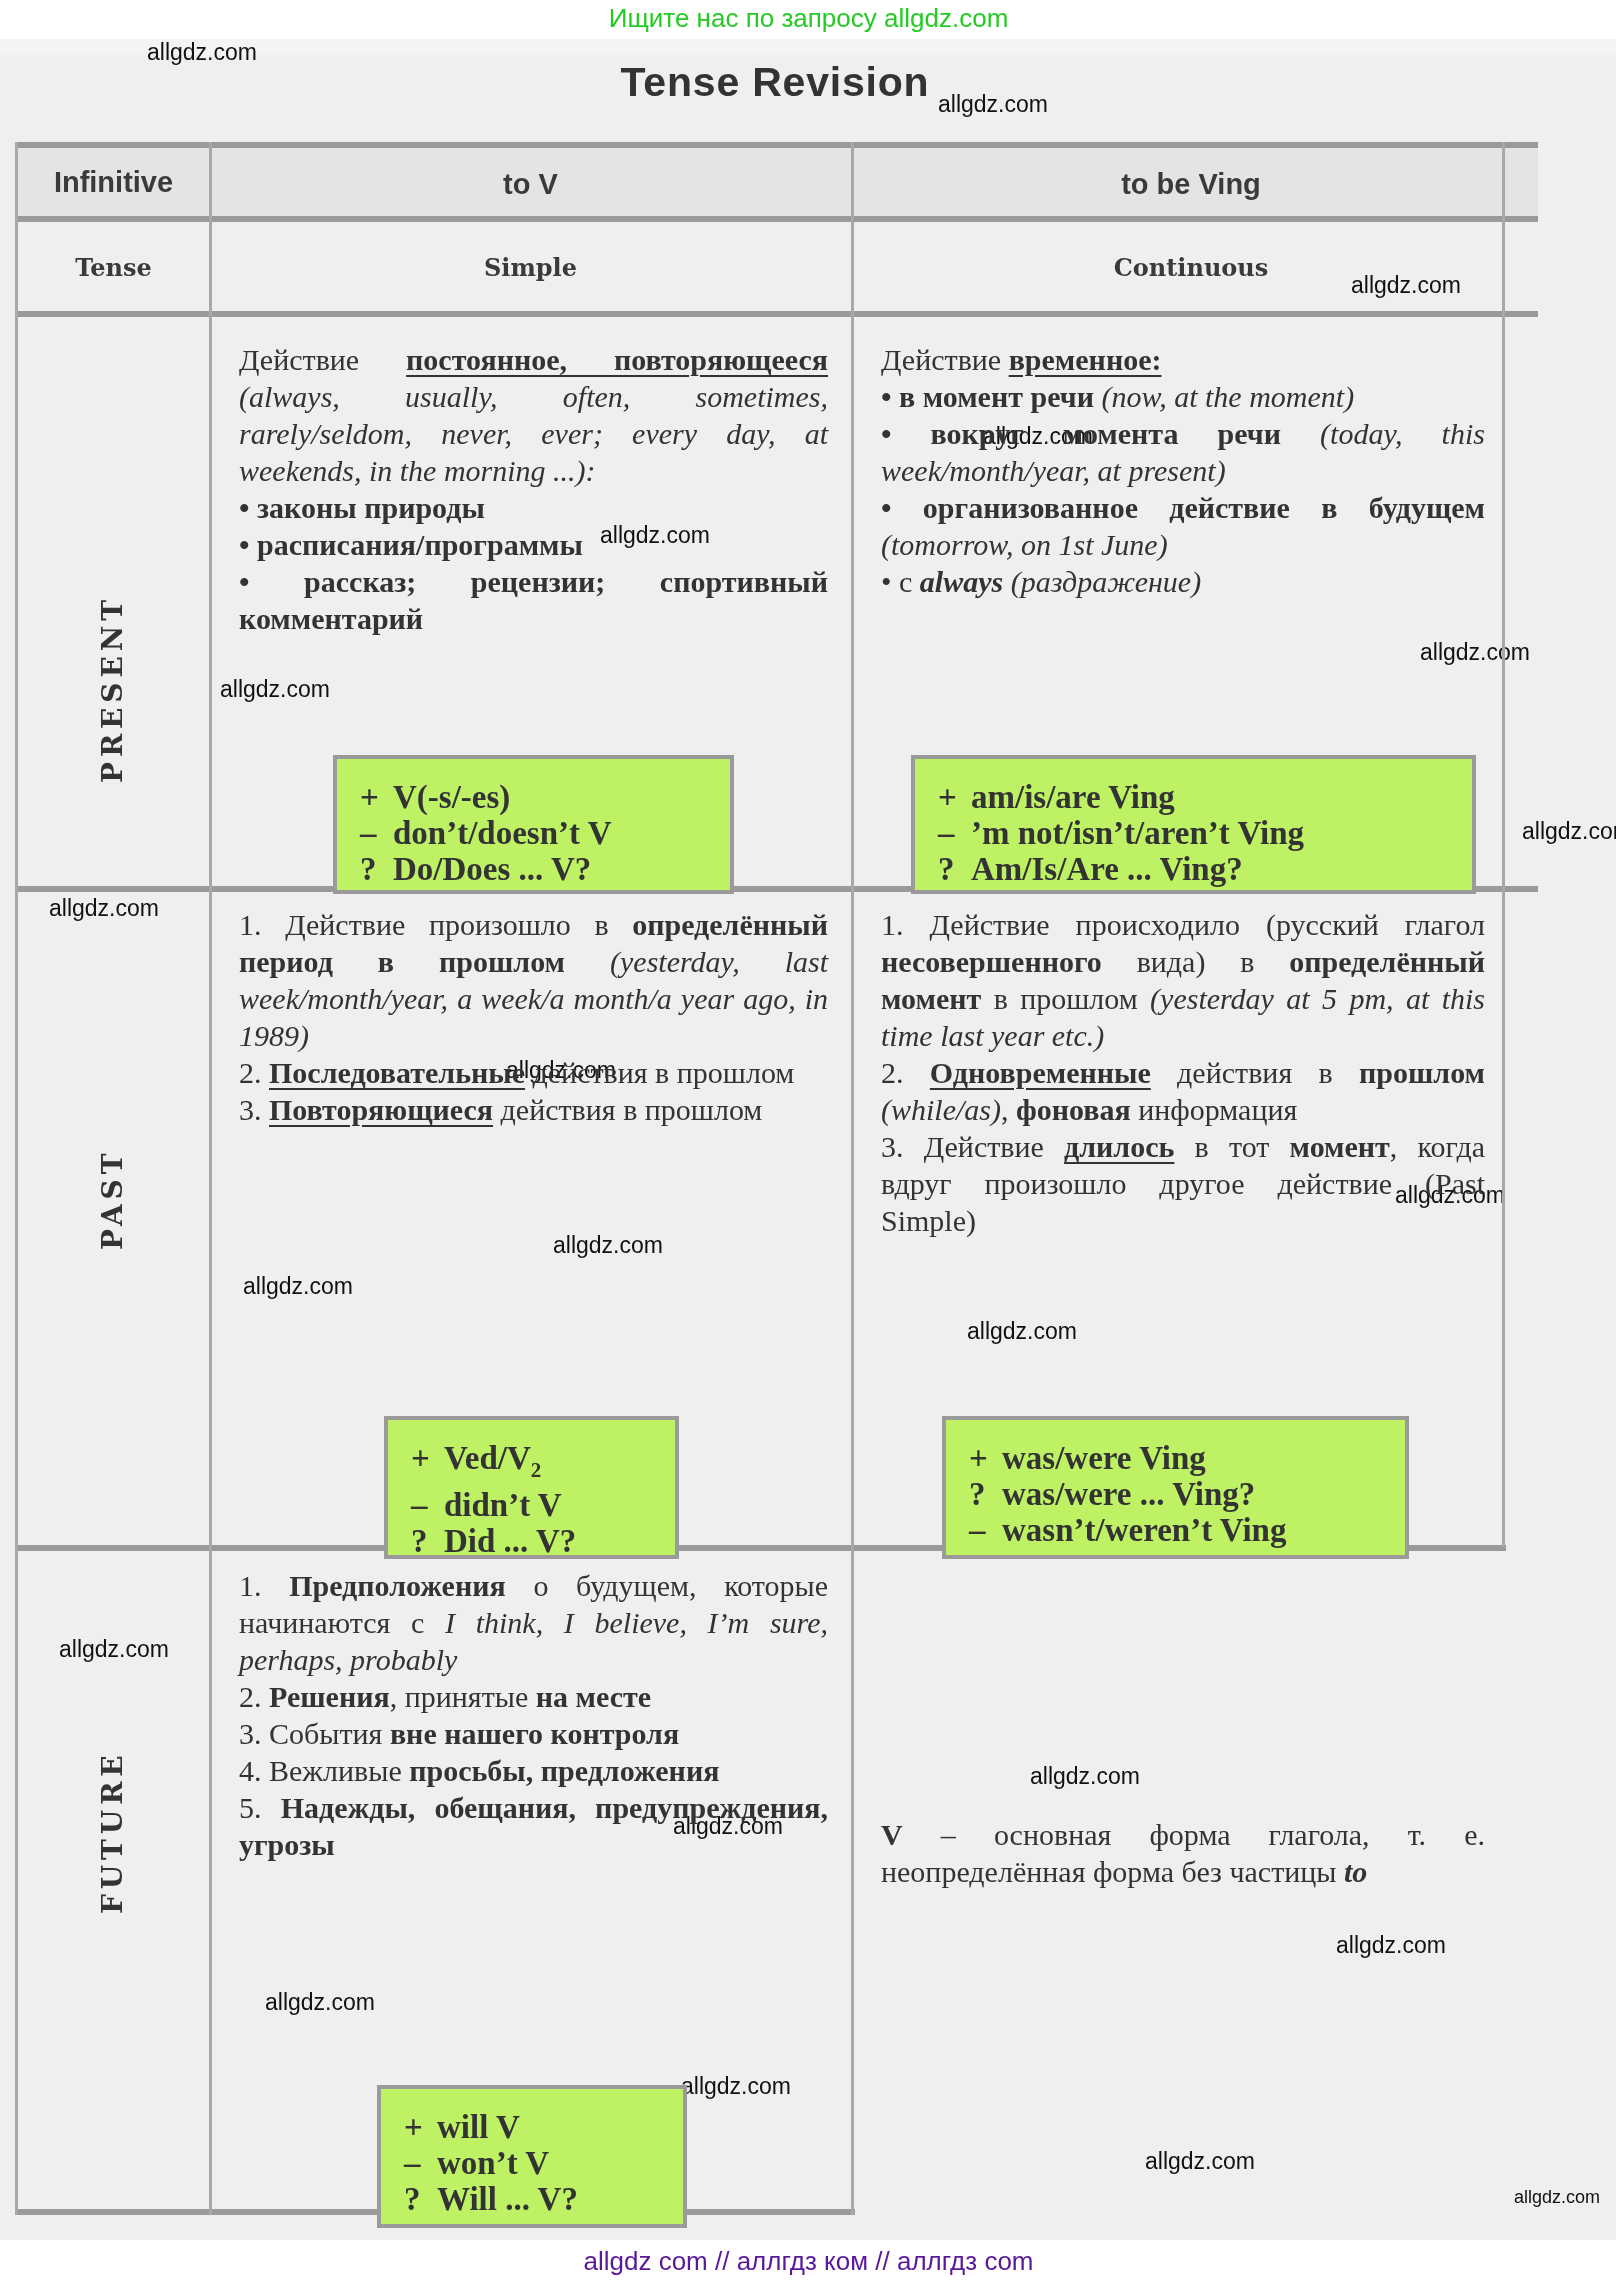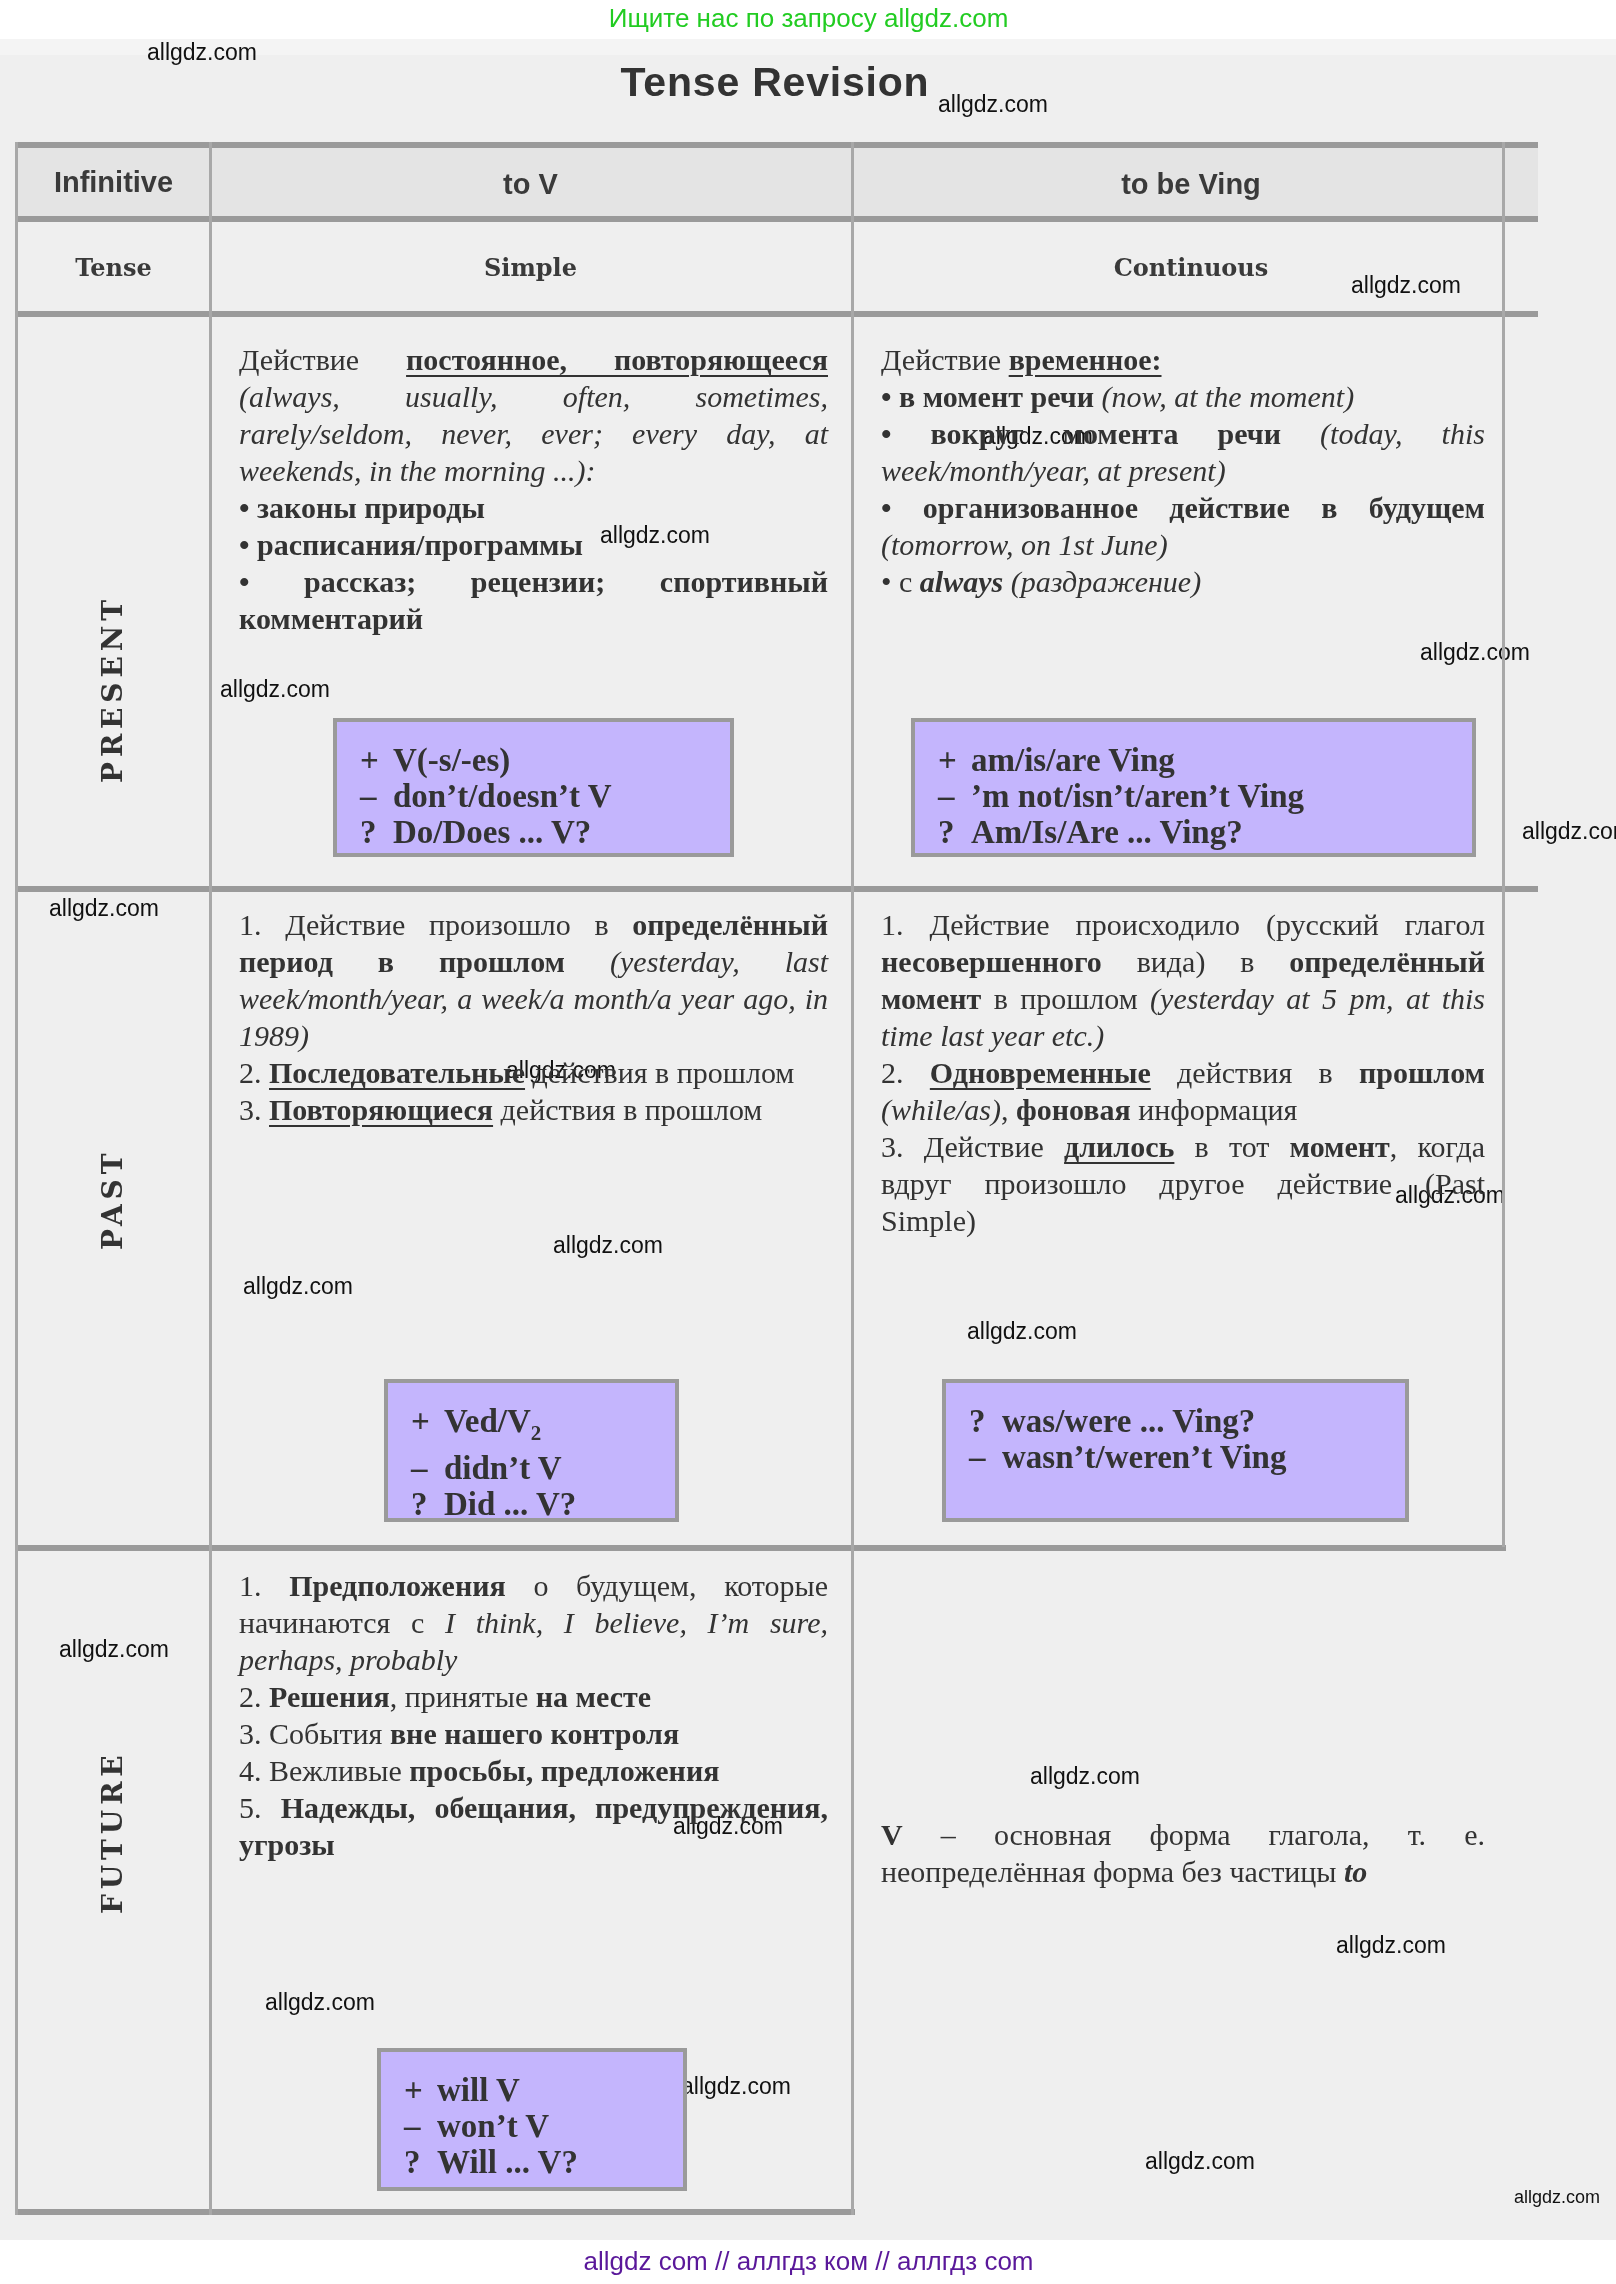--- a/index.html
+++ b/index.html
@@ -49,23 +49,23 @@
   }
   .cell {
     position:absolute; font-family:"Liberation Serif", serif; font-size:30px;
     line-height:37px; color:#333; text-align:justify;
   }
   .cell b { font-weight:bold; }
   .cell i { font-style:italic; }
   .cell u { text-decoration:underline; text-decoration-thickness:2.4px; text-underline-offset:4.9px; }
   .cell p { margin:0; }
   .formula {
-    position:absolute; border:4.1px solid #9a9a9a; background:#c4b5fd;
+    position:absolute; border:4.1px solid #9a9a9a; background:#bef264;
     font-family:"Liberation Serif", serif; font-weight:bold; font-size:33px; line-height:36px;
-    color:#333; box-sizing:border-box; padding:19.6px 0 0 23px;
+    color:#333; box-sizing:border-box; padding:19.6px 0 0 23px;margin-top:37px;
   }
   .formula div { white-space:nowrap; }
   .sym { display:inline-block; width:33px; }
 </style>
 </head>
 <body>
 
 <div class="page-bg"></div>
 
 <div class="top-banner">Ищите нас по запросу allgdz.com</div>
@@ -160,20 +160,21 @@
     <div><span class="sym">–</span><span>didn’t V</span></div>
     <div><span class="sym">?</span><span>Did ... V?</span></div>
   </div>
 
   <div class="cell" style="left:881px;top:906px;width:604px;">
     <p><span>1.</span> <span>Действие происходило (русский глагол </span><b>несовершенного</b><span> вида) в </span><b>определённый момент</b><span> в прошлом </span><i>(yesterday at 5 pm, at this time last year etc.)</i></p>
     <p><span>2.</span> <b><u>Одновременные</u></b><span> действия в </span><b>прошлом</b><i> (while/as)</i><span>, </span><b>фоновая</b><span> информация</span></p>
     <p><span>3.</span> <span>Действие </span><b><u>длилось</u></b><span> в тот </span><b>момент</b><span>, когда вдруг произошло другое действие (Past Simple)</span></p>
   </div>
   <div class="formula" style="left:942px;top:1379px;width:467px;height:143px;">
+    <div><span class="sym">+</span><span>was/were Ving</span></div>
     <div><span class="sym">?</span><span>was/were ... Ving?</span></div>
     <div><span class="sym">–</span><span>wasn’t/weren’t Ving</span></div>
   </div>
 
   <div class="cell" style="left:239px;top:1567px;width:589px;">
     <p><span>1.</span> <b>Предположения</b><span> о будущем, которые начинаются с </span><i>I think, I believe, I’m sure, perhaps, probably</i></p>
     <p><span>2.</span> <b>Решения</b><span>, принятые </span><b>на месте</b></p>
     <p><span>3.</span> <span>События </span><b>вне нашего контроля</b></p>
     <p><span>4.</span> <span>Вежливые </span><b>просьбы, предложения</b></p>
     <p><span>5.</span> <b>Надежды, обещания, предупреждения, угрозы</b></p>

